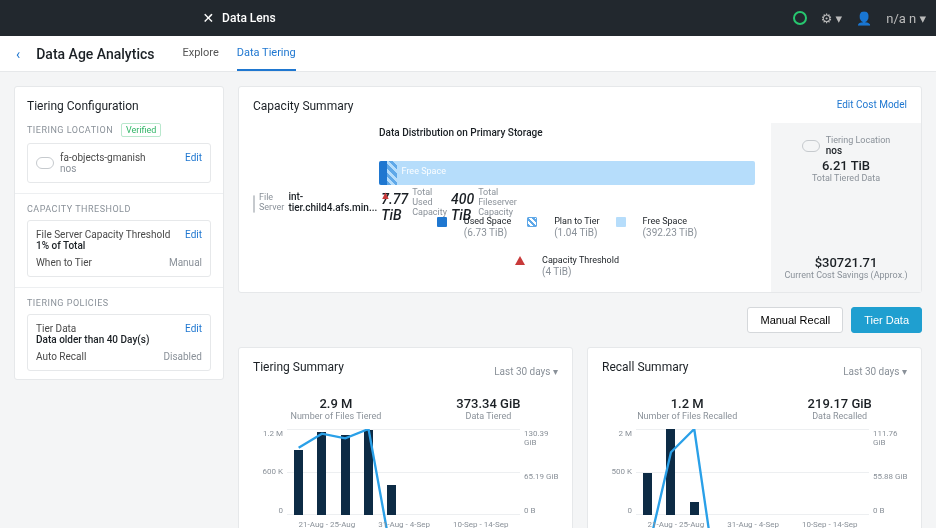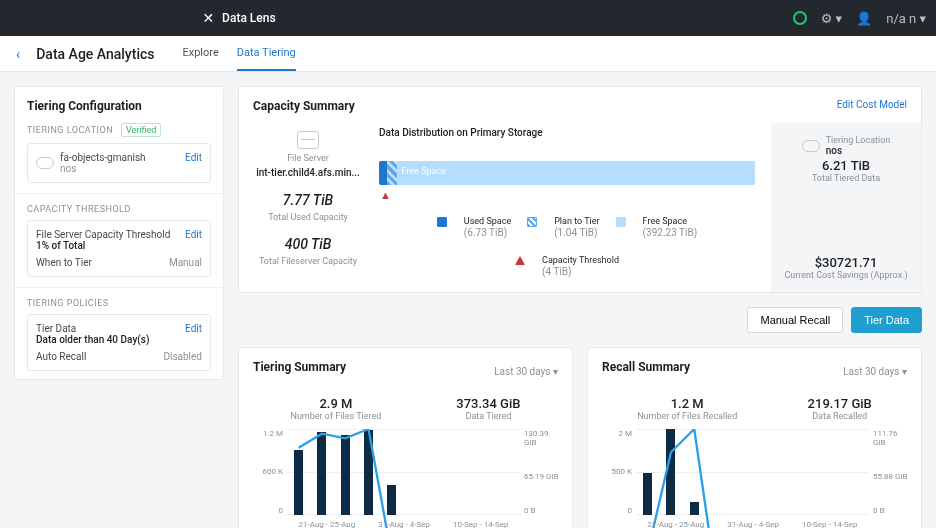--- a/index.html
+++ b/index.html
@@ -17,36 +17,36 @@
 .status-dot { width: 14px; height: 14px; border: 2px solid #27c76f; border-radius: 50%; }
 .gear, .user { color: #bbb; font-size: 13px; }
 .subhead { background: #fff; border-bottom: 1px solid #e6e8ea; display: flex; align-items: center; padding: 0 16px; height: 36px; gap: 16px; }
 .back { color: #1f77d0; font-size: 14px; cursor: pointer; }
 .subhead h1 { font-size: 14px; font-weight: 500; }
 .tabs { display: flex; gap: 18px; margin-left: 12px; }
 .tab { padding: 10px 0; color: #555; cursor: pointer; font-size: 11px; }
 .tab.active { color: #1f77d0; border-bottom: 2px solid #1f77d0; }
 .page { display: flex; gap: 14px; padding: 14px; align-items: flex-start; }
 .sidebar { width: 210px; background: #fff; border: 1px solid #e6e8ea; border-radius: 3px; padding: 12px 12px 8px; }
-.panel-title { font-size: 12px; font-weight: 700; margin-bottom: 10px; }
+.panel-title { font-size: 12px; font-weight: 400; margin-bottom: 10px; }
 .sec-label { font-size: 9px; letter-spacing: 0.5px; color: #8a9199; text-transform: uppercase; margin: 8px 0 6px; display: flex; align-items: center; gap: 8px; }
 .badge-verified { font-size: 9px; color: #30b566; border: 1px solid #b9e8cd; padding: 1px 4px; border-radius: 2px; text-transform: none; letter-spacing: 0; }
 .card { border: 1px solid #e6e8ea; border-radius: 3px; padding: 8px; }
 .row { display: flex; justify-content: space-between; align-items: flex-start; }
 .row + .row { margin-top: 6px; }
 .k { font-size: 10px; color: #4a4a4a; }
 .v { font-size: 10px; color: #1b2025; font-weight: 500; }
 .link { color: #1f77d0; font-size: 10px; cursor: pointer; }
 .muted { color: #8a9199; font-size: 10px; }
 .cloud-icon { width: 18px; height: 12px; border: 1px solid #c6cace; border-radius: 8px; }
 .main { flex: 1; display: flex; flex-direction: column; gap: 14px; }
 .cap-panel { background: #fff; border: 1px solid #e6e8ea; border-radius: 3px; }
 .cap-head { display: flex; justify-content: space-between; padding: 12px 14px 4px; }
 .cap-body { display: flex; padding: 0 14px 14px; gap: 16px; }
-.cap-left { width: 110px; display: flex; flex-direction: column; align-items: center; text-align: right; gap: 4px; }
+.cap-left { width: 110px; display: flex; flex-direction: row; align-items: center; text-align: left; gap: 4px; }
 .server-icon { width: 22px; height: 18px; border: 1px solid #c6cace; border-radius: 3px; position: relative; margin-top: 4px; }
 .server-icon::after { content: ""; position: absolute; left: 3px; right: 3px; top: 7px; height: 1px; background: #c6cace; }
 .cap-left .lbl { font-size: 9px; color: #8a9199; }
 .cap-left .big { font-size: 14px; font-weight: 500; margin-top: 10px; font-style: italic; }
 .cap-mid { flex: 1; }
 .dist-title { font-size: 10px; font-weight: 500; margin-bottom: 23px; }
 .dist-bar { height: 24px; background: #b6ddfb; border-radius: 2px; position: relative; overflow: hidden; margin-bottom: 4px; }
 .dist-used { position: absolute; left: 0; top: 0; bottom: 0; width: 2.2%; background: #1f77d0; }
 .dist-plan { position: absolute; left: 2.2%; top: 0; bottom: 0; width: 2.5%; background: repeating-linear-gradient(45deg,#5fa8e8,#5fa8e8 3px,#b6ddfb 3px,#b6ddfb 6px); }
 .dist-free-label { position: absolute; left: 6%; top: 5px; font-size: 9px; color: #fff; opacity: 0.95; }

